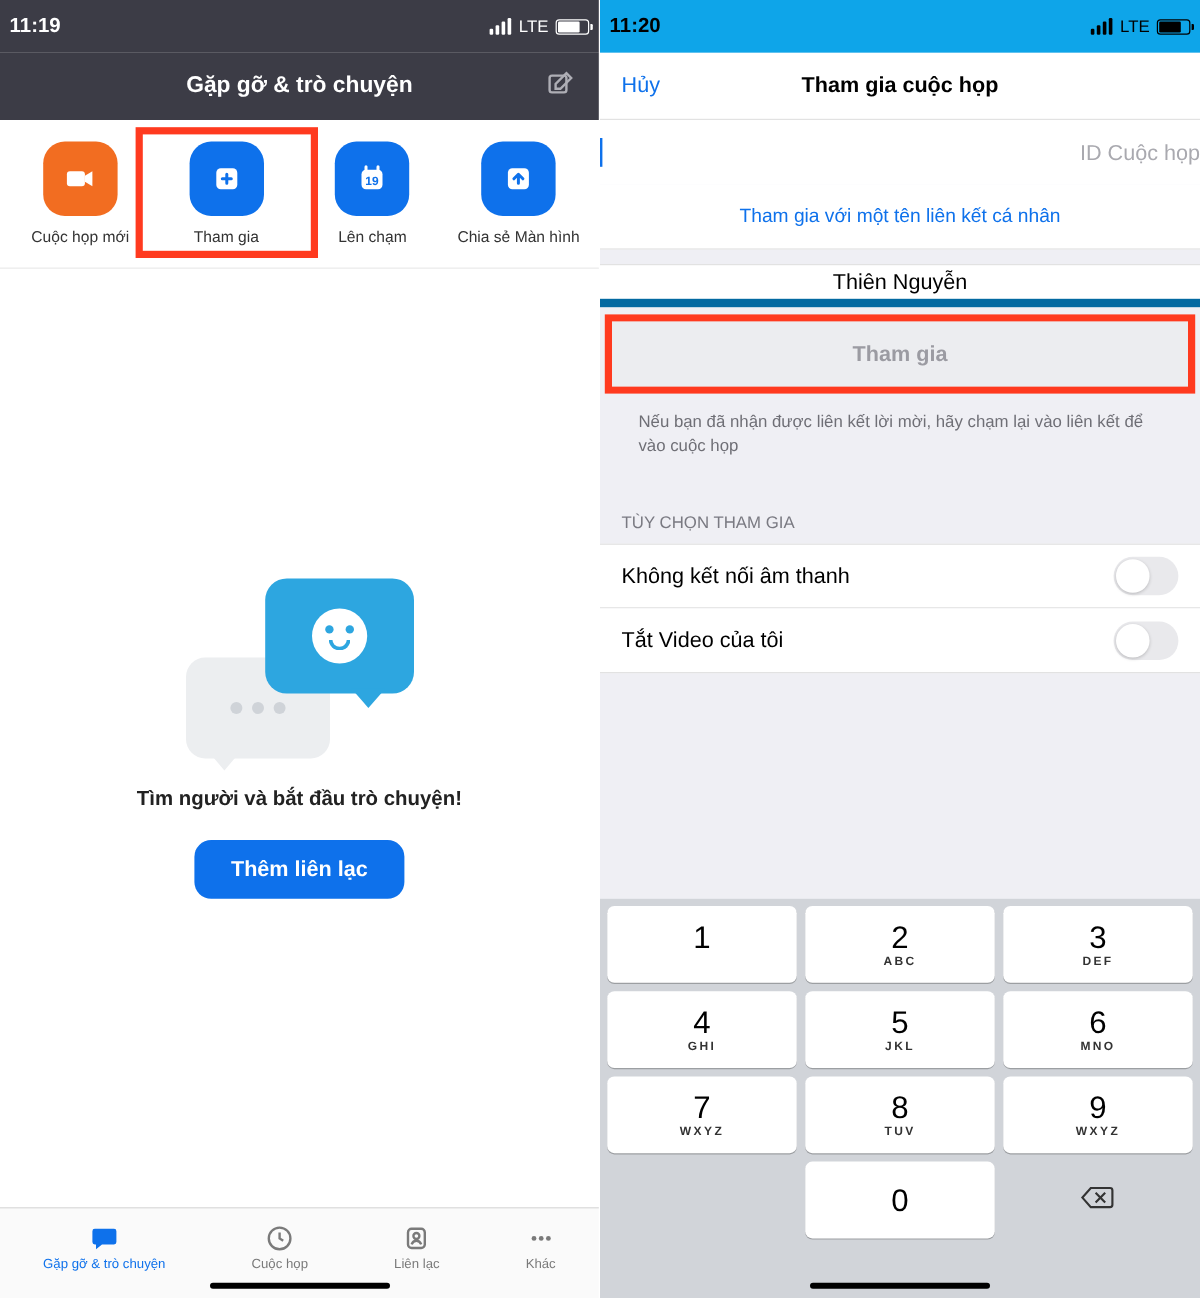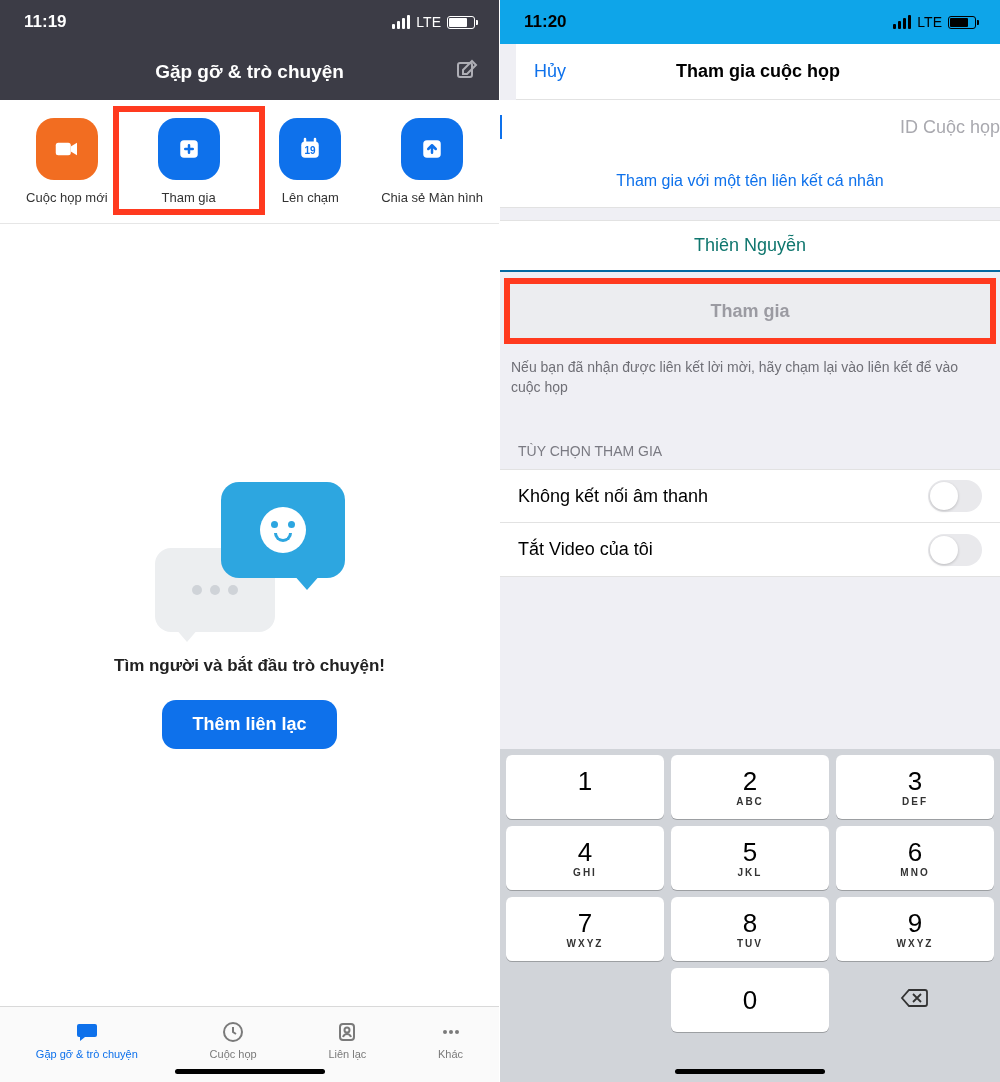--- a/index.html
+++ b/index.html
@@ -2,21 +2,21 @@
 <html><head>
 <meta charset="utf-8">
 <style>
   * { box-sizing: border-box; margin: 0; padding: 0; font-family: -apple-system, BlinkMacSystemFont, "Segoe UI", Helvetica, Arial, sans-serif; }
   body { width: 1000px; height: 1082px; display: flex; background: #fff; }
   .screen { width: 500px; height: 1082px; display: flex; flex-direction: column; position: relative; }
   .screen-left { border-right: 1px solid transparent; }
   .screen-right { background: #efeff4; }
 
   
-  .status-bar { height: 44px; display: flex; align-items: center; justify-content: space-between; padding: 0 24px; font-size: 17px; font-weight: 600; }
+  .status-bar { height: 44px; display: flex; align-items: center; justify-content: space-between; padding: 0 8px; font-size: 17px; font-weight: 600; }
   .status-bar.dark { color: #fff; background: #3c3c46; }
   .status-bar.light { color: #000; background: #0ea5e9; }
   .status-right { display: flex; align-items: center; gap: 4px; }
   .signal-bars { display: flex; align-items: flex-end; gap: 2px; }
   .bar { width: 3px; background: currentColor; border-radius: 1px; }
   .bar.b1 { height: 5px; } .bar.b2 { height: 8px; } .bar.b3 { height: 11px; } .bar.b4 { height: 14px; }
   .lte { font-size: 14px; font-weight: 500; margin: 0 2px; }
   .battery { width: 28px; height: 13px; border: 1.5px solid currentColor; border-radius: 3px; position: relative; padding: 1px; }
   .battery::after { content: ""; position: absolute; right: -4px; top: 3px; width: 2px; height: 5px; background: currentColor; border-radius: 0 1px 1px 0; }
   .battery-fill { background: currentColor; height: 100%; width: 75%; border-radius: 1px; }
@@ -52,33 +52,33 @@
 
   
   .tab-bar { height: 76px; border-top: 1px solid #d9d9d9; display: flex; justify-content: space-around; align-items: center; background: #fafafa; padding-bottom: 10px; }
   .tab-item { display: flex; flex-direction: column; align-items: center; gap: 3px; color: #7a7a7a; font-size: 11px; }
   .tab-item.active { color: #0e71eb; }
   .tab-icon { height: 26px; display: flex; align-items: center; justify-content: center; }
   .home-indicator { position: absolute; bottom: 8px; left: 50%; transform: translateX(-50%); width: 150px; height: 5px; background: #000; border-radius: 3px; }
   .home-indicator.light { background: #000; }
 
   
-  .r-header { background: #fff; height: 56px; display: flex; align-items: center; justify-content: center; position: relative; border-bottom: 1px solid #e2e2e2; margin-left: 16px; }
+  .r-header { background: #fff; height: 56px; display: flex; align-items: center; justify-content: center; position: relative; border-bottom: 1px solid #e2e2e2; }
   .r-cancel { position: absolute; left: 18px; color: #0e71eb; font-size: 18px; }
   .r-title { font-size: 18px; font-weight: 600; color: #000; }
 
   .input-row { background: #fff; height: 54px; display: flex; align-items: center; justify-content: space-between; color: #a9a9af; font-size: 18px; position: relative; }
   .cursor { width: 2px; height: 24px; background: #0e71eb; margin-right: 4px; }
   .link-row { background: #fff; height: 54px; display: flex; align-items: center; justify-content: center; color: #0e71eb; font-size: 16px; border-bottom: 1px solid #e2e2e2; }
-  .name-row { background: #fff; height: 52px; display: flex; align-items: center; justify-content: center; font-size: 18px; color: #0f766e; margin-top: 12px; border-top: 1px solid #e2e2e2; border-bottom: 2px solid #0369a1; }
+  .name-row { background: #fff; height: 36px; display: flex; align-items: center; justify-content: center; font-size: 18px; color: #000000; margin-top: 12px; border-top: 1px solid #e2e2e2; border-bottom: 7px solid #0369a1; }
 
   .join-wrap { padding: 0; }
   .join-highlight { border: 6px solid #ff3a1f; margin: 6px 4px; }
   .join-btn { width: 100%; height: 54px; background: #ecedf0; color: #9b9ba2; font-size: 18px; font-weight: 600; border: none; }
-  .hint-text { font-size: 14px; color: #6f6f76; padding: 8px 11px 18px; line-height: 1.4; }
+  .hint-text { font-size: 14px; color: #6f6f76; padding: 8px 32px 18px; line-height: 1.4; }
 
   .section-label { font-size: 14px; color: #7a7a82; padding: 28px 18px 10px; }
   .option-row { background: #fff; height: 54px; display: flex; align-items: center; justify-content: space-between; padding: 0 18px; border-top: 1px solid #e2e2e2; border-bottom: 1px solid #e2e2e2; font-size: 18px; }
   .option-row + .option-row { border-top: none; }
   .toggle { width: 54px; height: 32px; background: #e9e9ec; border-radius: 16px; position: relative; }
   .toggle::after { content: ""; position: absolute; left: 2px; top: 2px; width: 28px; height: 28px; background: #fff; border-radius: 50%; box-shadow: 0 1px 3px rgba(0,0,0,0.2); }
 
   
   .keypad { margin-top: auto; background: #d1d4d9; padding: 6px 6px 50px; display: grid; grid-template-columns: repeat(3, 1fr); gap: 7px; }
   .key { background: #fff; border-radius: 6px; height: 64px; display: flex; flex-direction: column; align-items: center; justify-content: center; box-shadow: 0 1px 0 rgba(0,0,0,0.25); }

